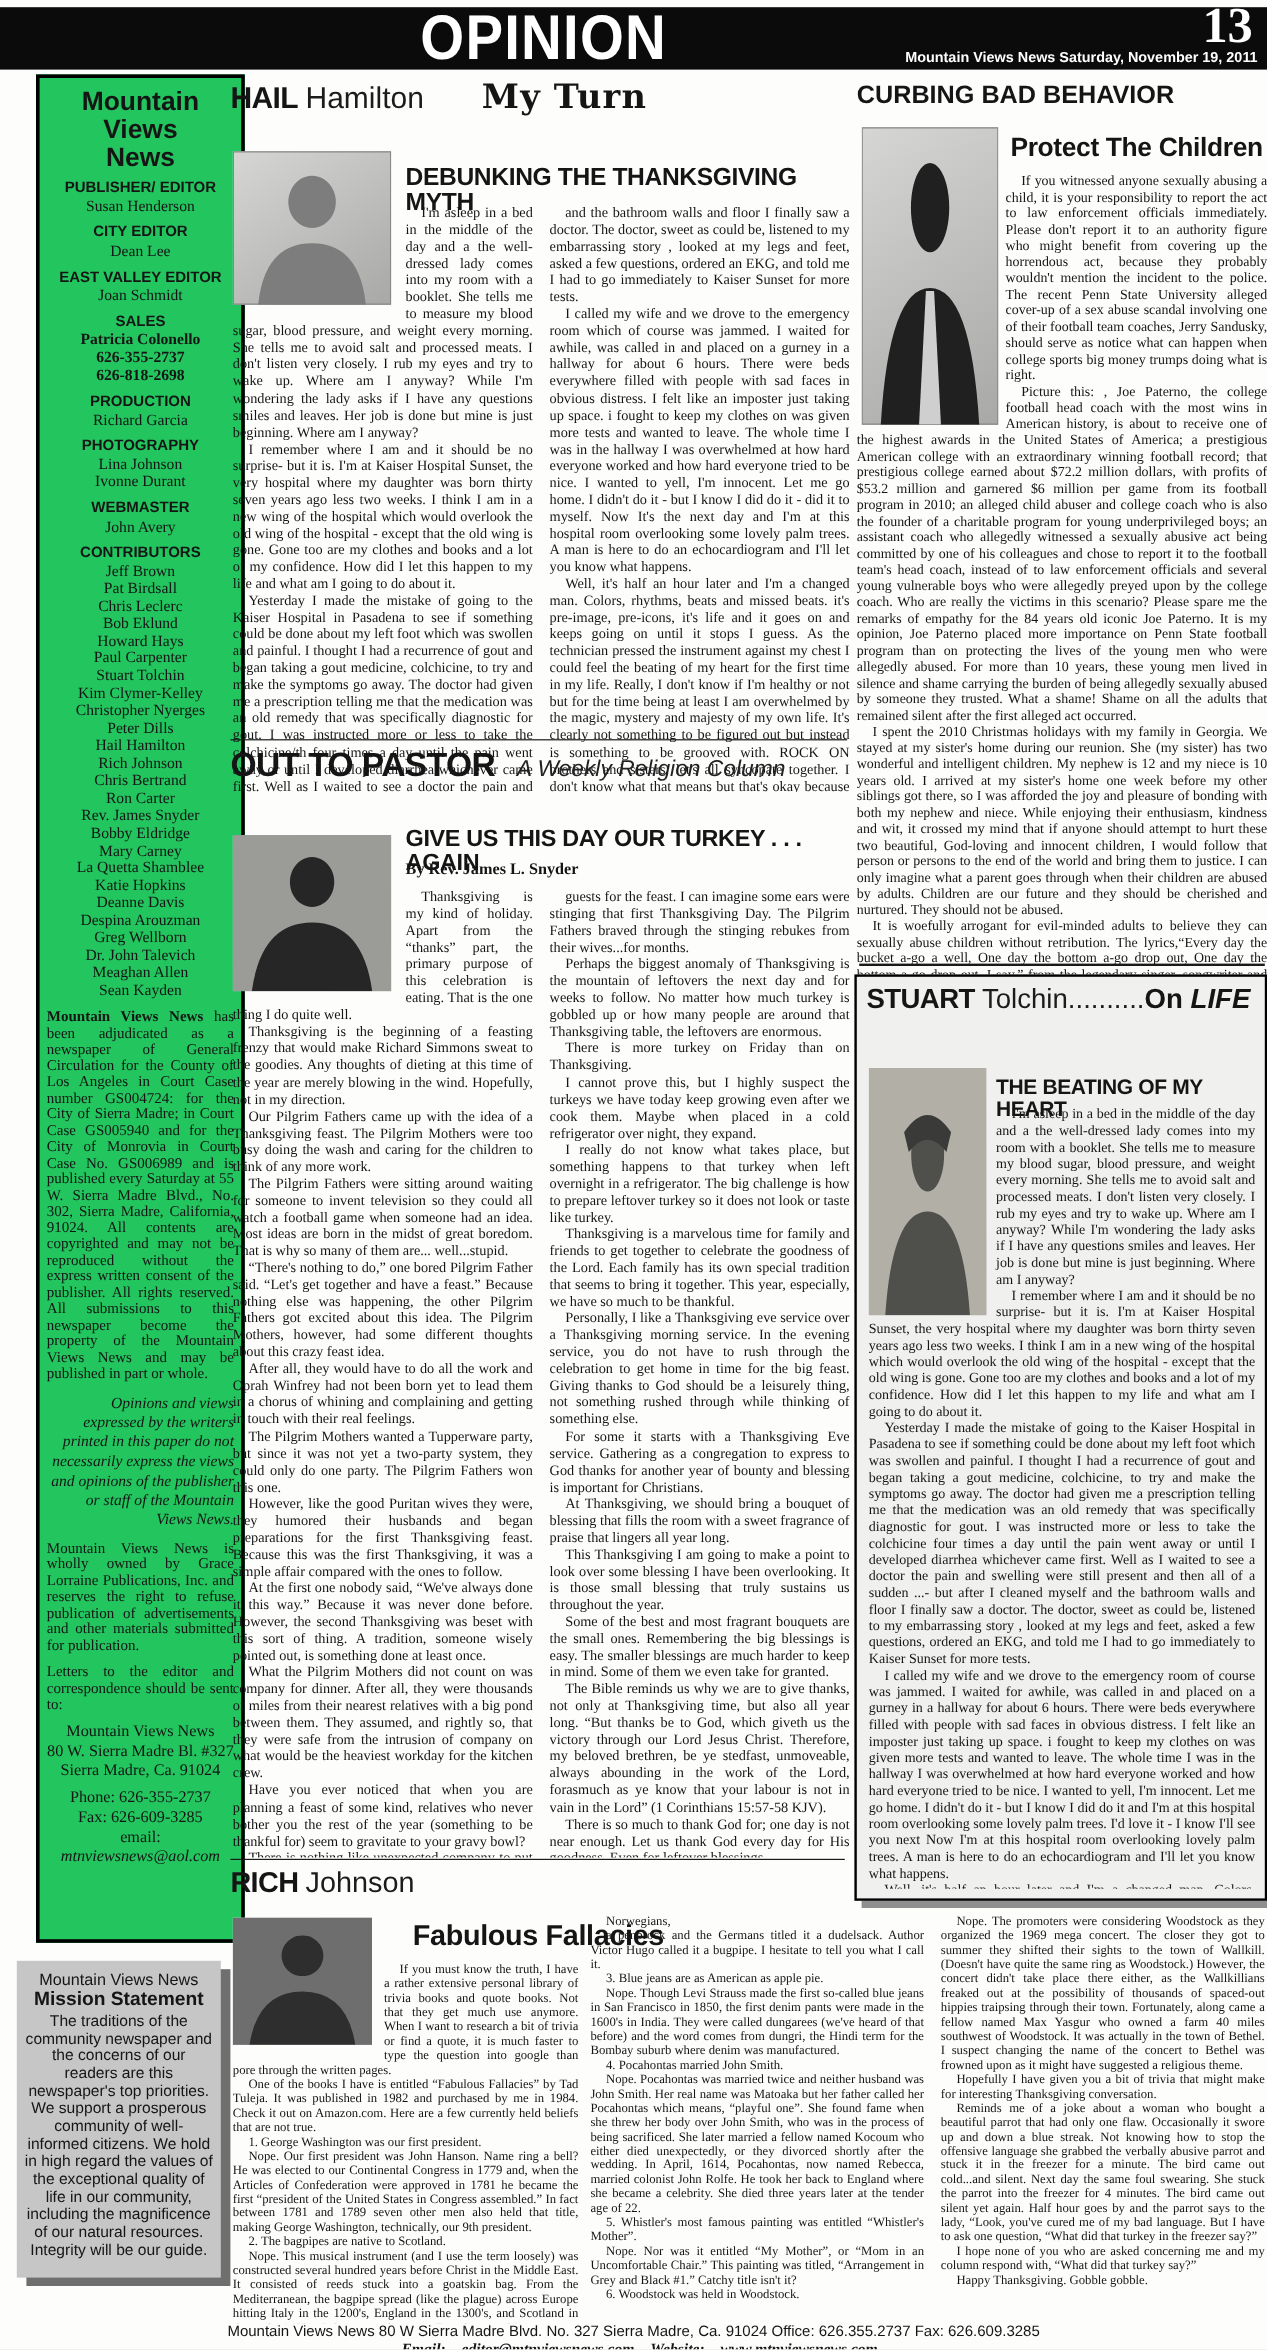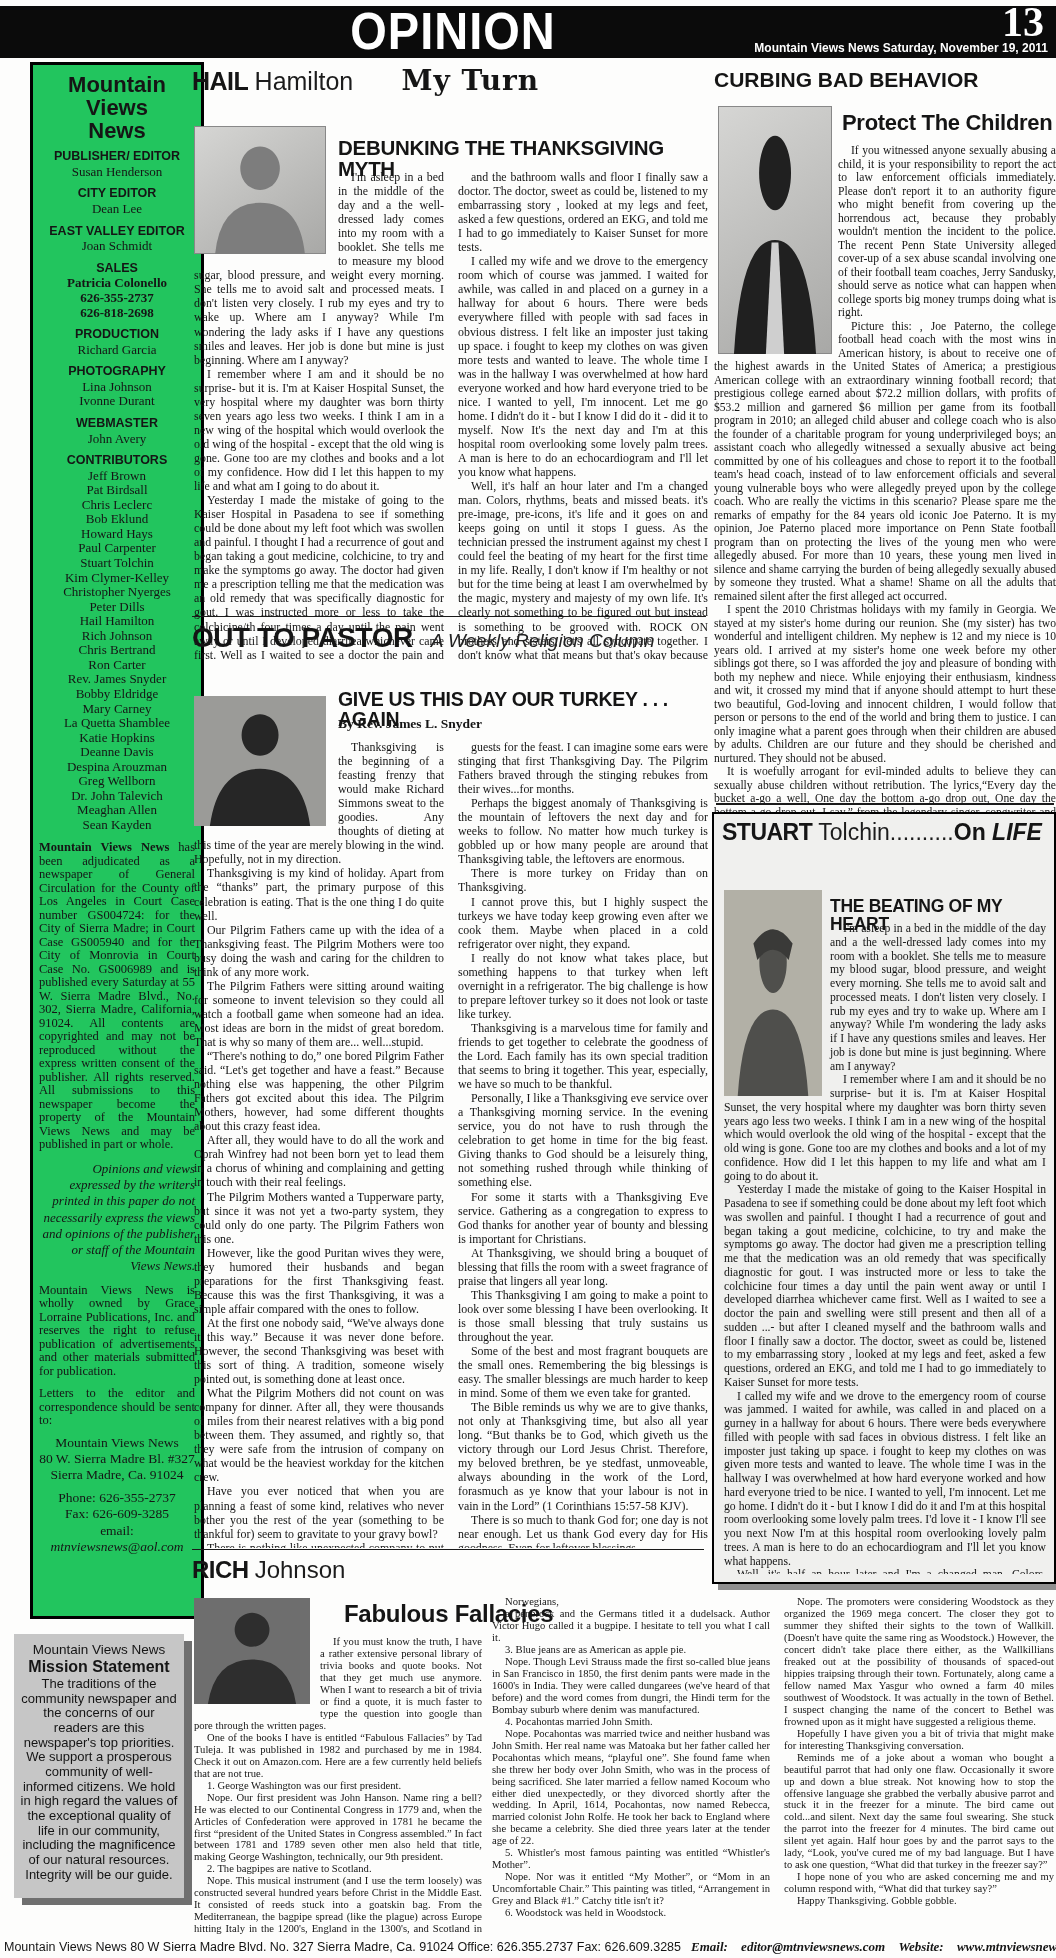--- a/index.html
+++ b/index.html
@@ -92,22 +92,22 @@
   #rich .art-kicker{font-size:24px;}
   .ri-body{position:absolute;left:0;top:30px;right:0;bottom:0;}
   .ph-rich{position:absolute;left:2px;top:12px;width:116px;height:106px;}
   #ri-headline{position:absolute;left:152px;top:16px;font-size:24px;}
   .ri-c1{left:2px;top:10px;width:288px;height:340px;padding-top:40px;font-size:10.6px;line-height:1.13;}
   .ri-c1::before{content:"";float:left;width:126px;height:72px;}
   .ri-c2{left:300px;top:10px;width:278px;height:340px;font-size:10.6px;line-height:1.13;}
   .ri-c3{left:592px;top:10px;width:270px;height:340px;font-size:10.6px;line-height:1.13;}
   
   #pagefooter{position:absolute;left:0;top:1936px;width:1056px;height:22px;display:flex;
-        justify-content:space-between;align-items:center;padding:0 4px;box-sizing:border-box;
-        font-family:"Liberation Sans",sans-serif;font-size:12.5px;white-space:nowrap;}
+        justify-content:space-between;align-items:center;padding:0 18px;box-sizing:border-box;
+        font-family:"Liberation Sans",sans-serif;font-size:12.5px;white-space:nowrap;flex-direction:column;}
   .pf-right{font-family:"Liberation Serif",serif;font-weight:bold;font-style:italic;font-size:13px;}
   .pf-right span{margin-left:10px;}
 </style>
 </head>
 <body>
 
 <div id="page">
 
   <header id="banner">
     <div class="section-title">OPINION</div>
@@ -276,22 +276,22 @@
     <div class="pa-body">
       <div class="photo ph-pastor">
         <svg viewBox="0 0 100 100" preserveAspectRatio="none">
             <rect width="100" height="100" fill="#9b9b98"></rect>
             <path d="M50 14 a14 16 0 1 0 0.1 0 z M12 100 q6-44 38-44 q32 0 38 44 z" fill="#262626"></path>
           </svg>
       </div>
       <h2 class="headline" id="pa-headline">GIVE US THIS DAY OUR TURKEY . . . AGAIN</h2>
       <div id="pa-byline">By Rev. James L. Snyder</div>
       <div class="col pa-c1">
+          <p class="bp">Thanksgiving is my kind of holiday. Apart from the “thanks” part, the primary purpose of this celebration is eating. That is the one thing I do quite well.</p>
           <p class="bp">Thanksgiving is the beginning of a feasting frenzy that would make Richard Simmons sweat to the goodies. Any thoughts of dieting at this time of the year are merely blowing in the wind. Hopefully, not in my direction.</p>
-          <p class="bp">Thanksgiving is my kind of holiday. Apart from the “thanks” part, the primary purpose of this celebration is eating. That is the one thing I do quite well.</p>
           <p class="bp">Our Pilgrim Fathers came up with the idea of a Thanksgiving feast. The Pilgrim Mothers were too busy doing the wash and caring for the children to think of any more work.</p>
           <p class="bp">The Pilgrim Fathers were sitting around waiting for someone to invent television so they could all watch a football game when someone had an idea. Most ideas are born in the midst of great boredom. That is why so many of them are... well...stupid.</p>
           <p class="bp">“There's nothing to do,” one bored Pilgrim Father said. “Let's get together and have a feast.” Because nothing else was happening, the other Pilgrim Fathers got excited about this idea. The Pilgrim Mothers, however, had some different thoughts about this crazy feast idea.</p>
           <p class="bp">After all, they would have to do all the work and Oprah Winfrey had not been born yet to lead them in a chorus of whining and complaining and getting in touch with their real feelings.</p>
           <p class="bp">The Pilgrim Mothers wanted a Tupperware party, but since it was not yet a two-party system, they could only do one party. The Pilgrim Fathers won this one.</p>
           <p class="bp">However, like the good Puritan wives they were, they humored their husbands and began preparations for the first Thanksgiving feast. Because this was the first Thanksgiving, it was a simple affair compared with the ones to follow.</p>
           <p class="bp">At the first one nobody said, “We've always done it this way.” Because it was never done before. However, the second Thanksgiving was beset with this sort of thing. A tradition, someone wisely pointed out, is something done at least once.</p>
           <p class="bp">What the Pilgrim Mothers did not count on was company for dinner. After all, they were thousands of miles from their nearest relatives with a big pond between them. They assumed, and rightly so, that they were safe from the intrusion of company on what would be the heaviest workday for the kitchen crew.</p>
           <p class="bp">Have you ever noticed that when you are planning a feast of some kind, relatives who never bother you the rest of the year (something to be thankful for) seem to gravitate to your gravy bowl?</p>
           <p class="bp">There is nothing like unexpected company to put pizzazz in a Thanksgiving celebration. Who wants pizza for Thanksgiving when there is so much turkey?</p>

